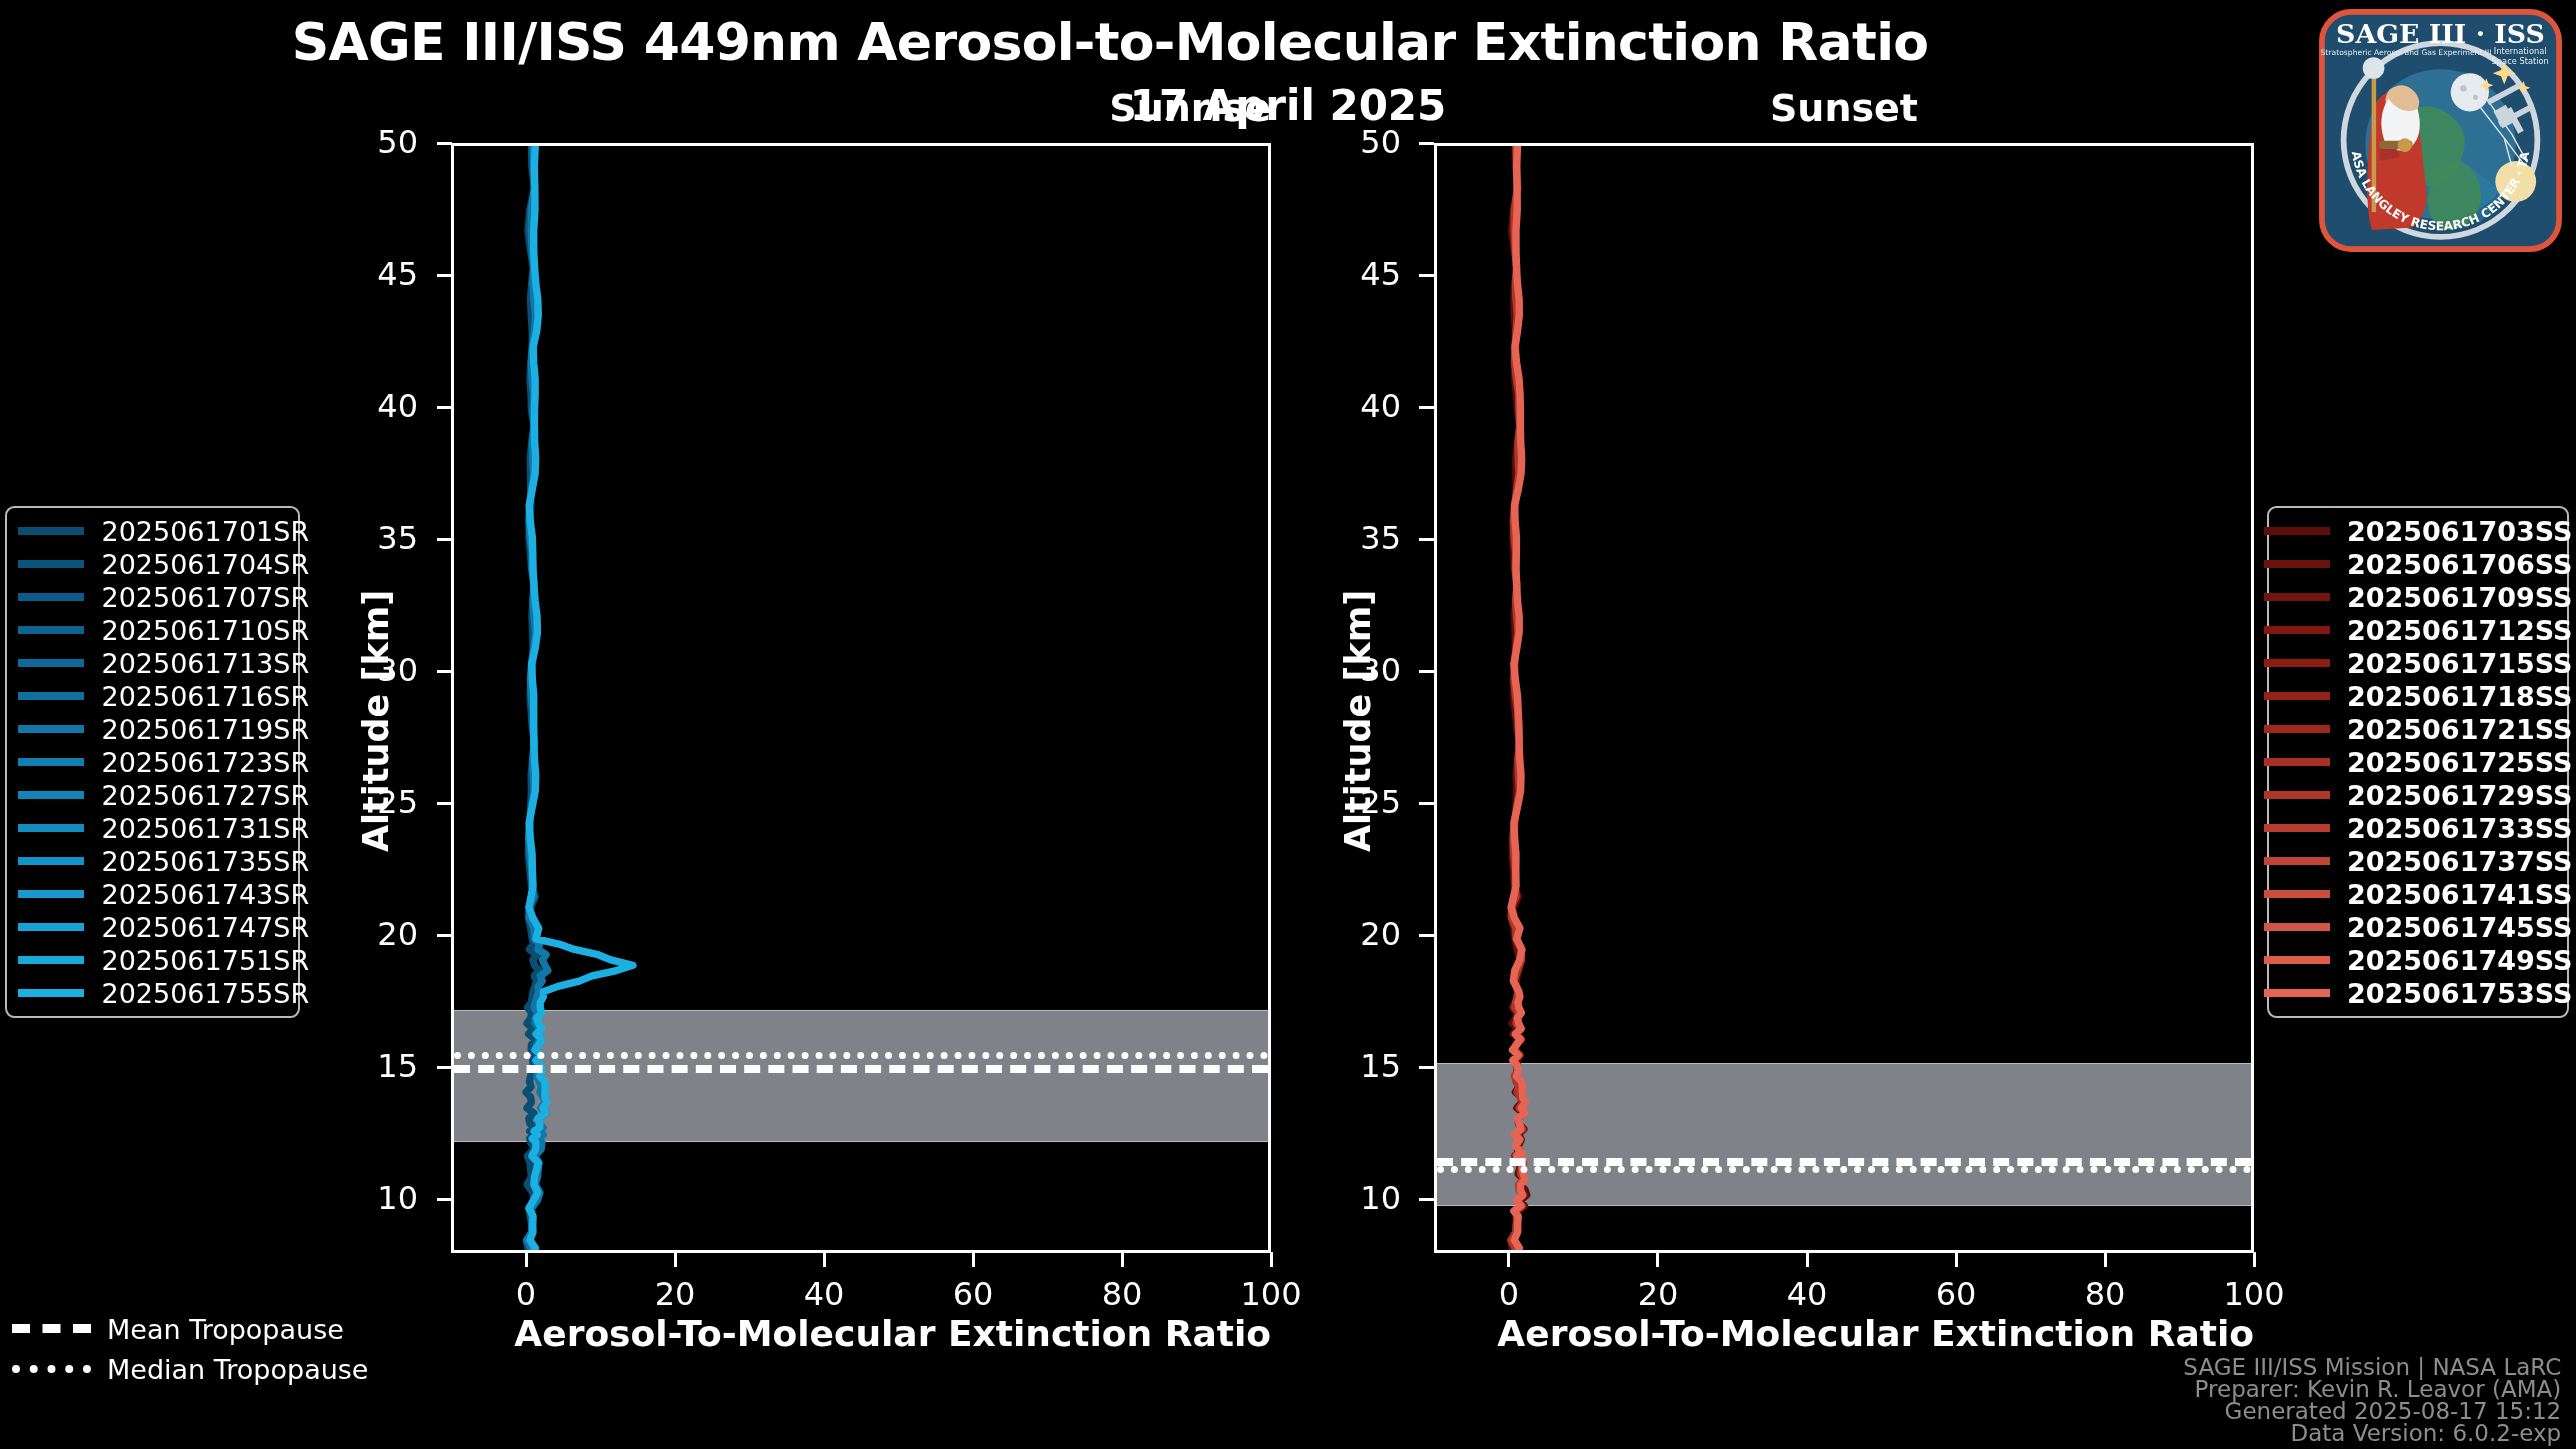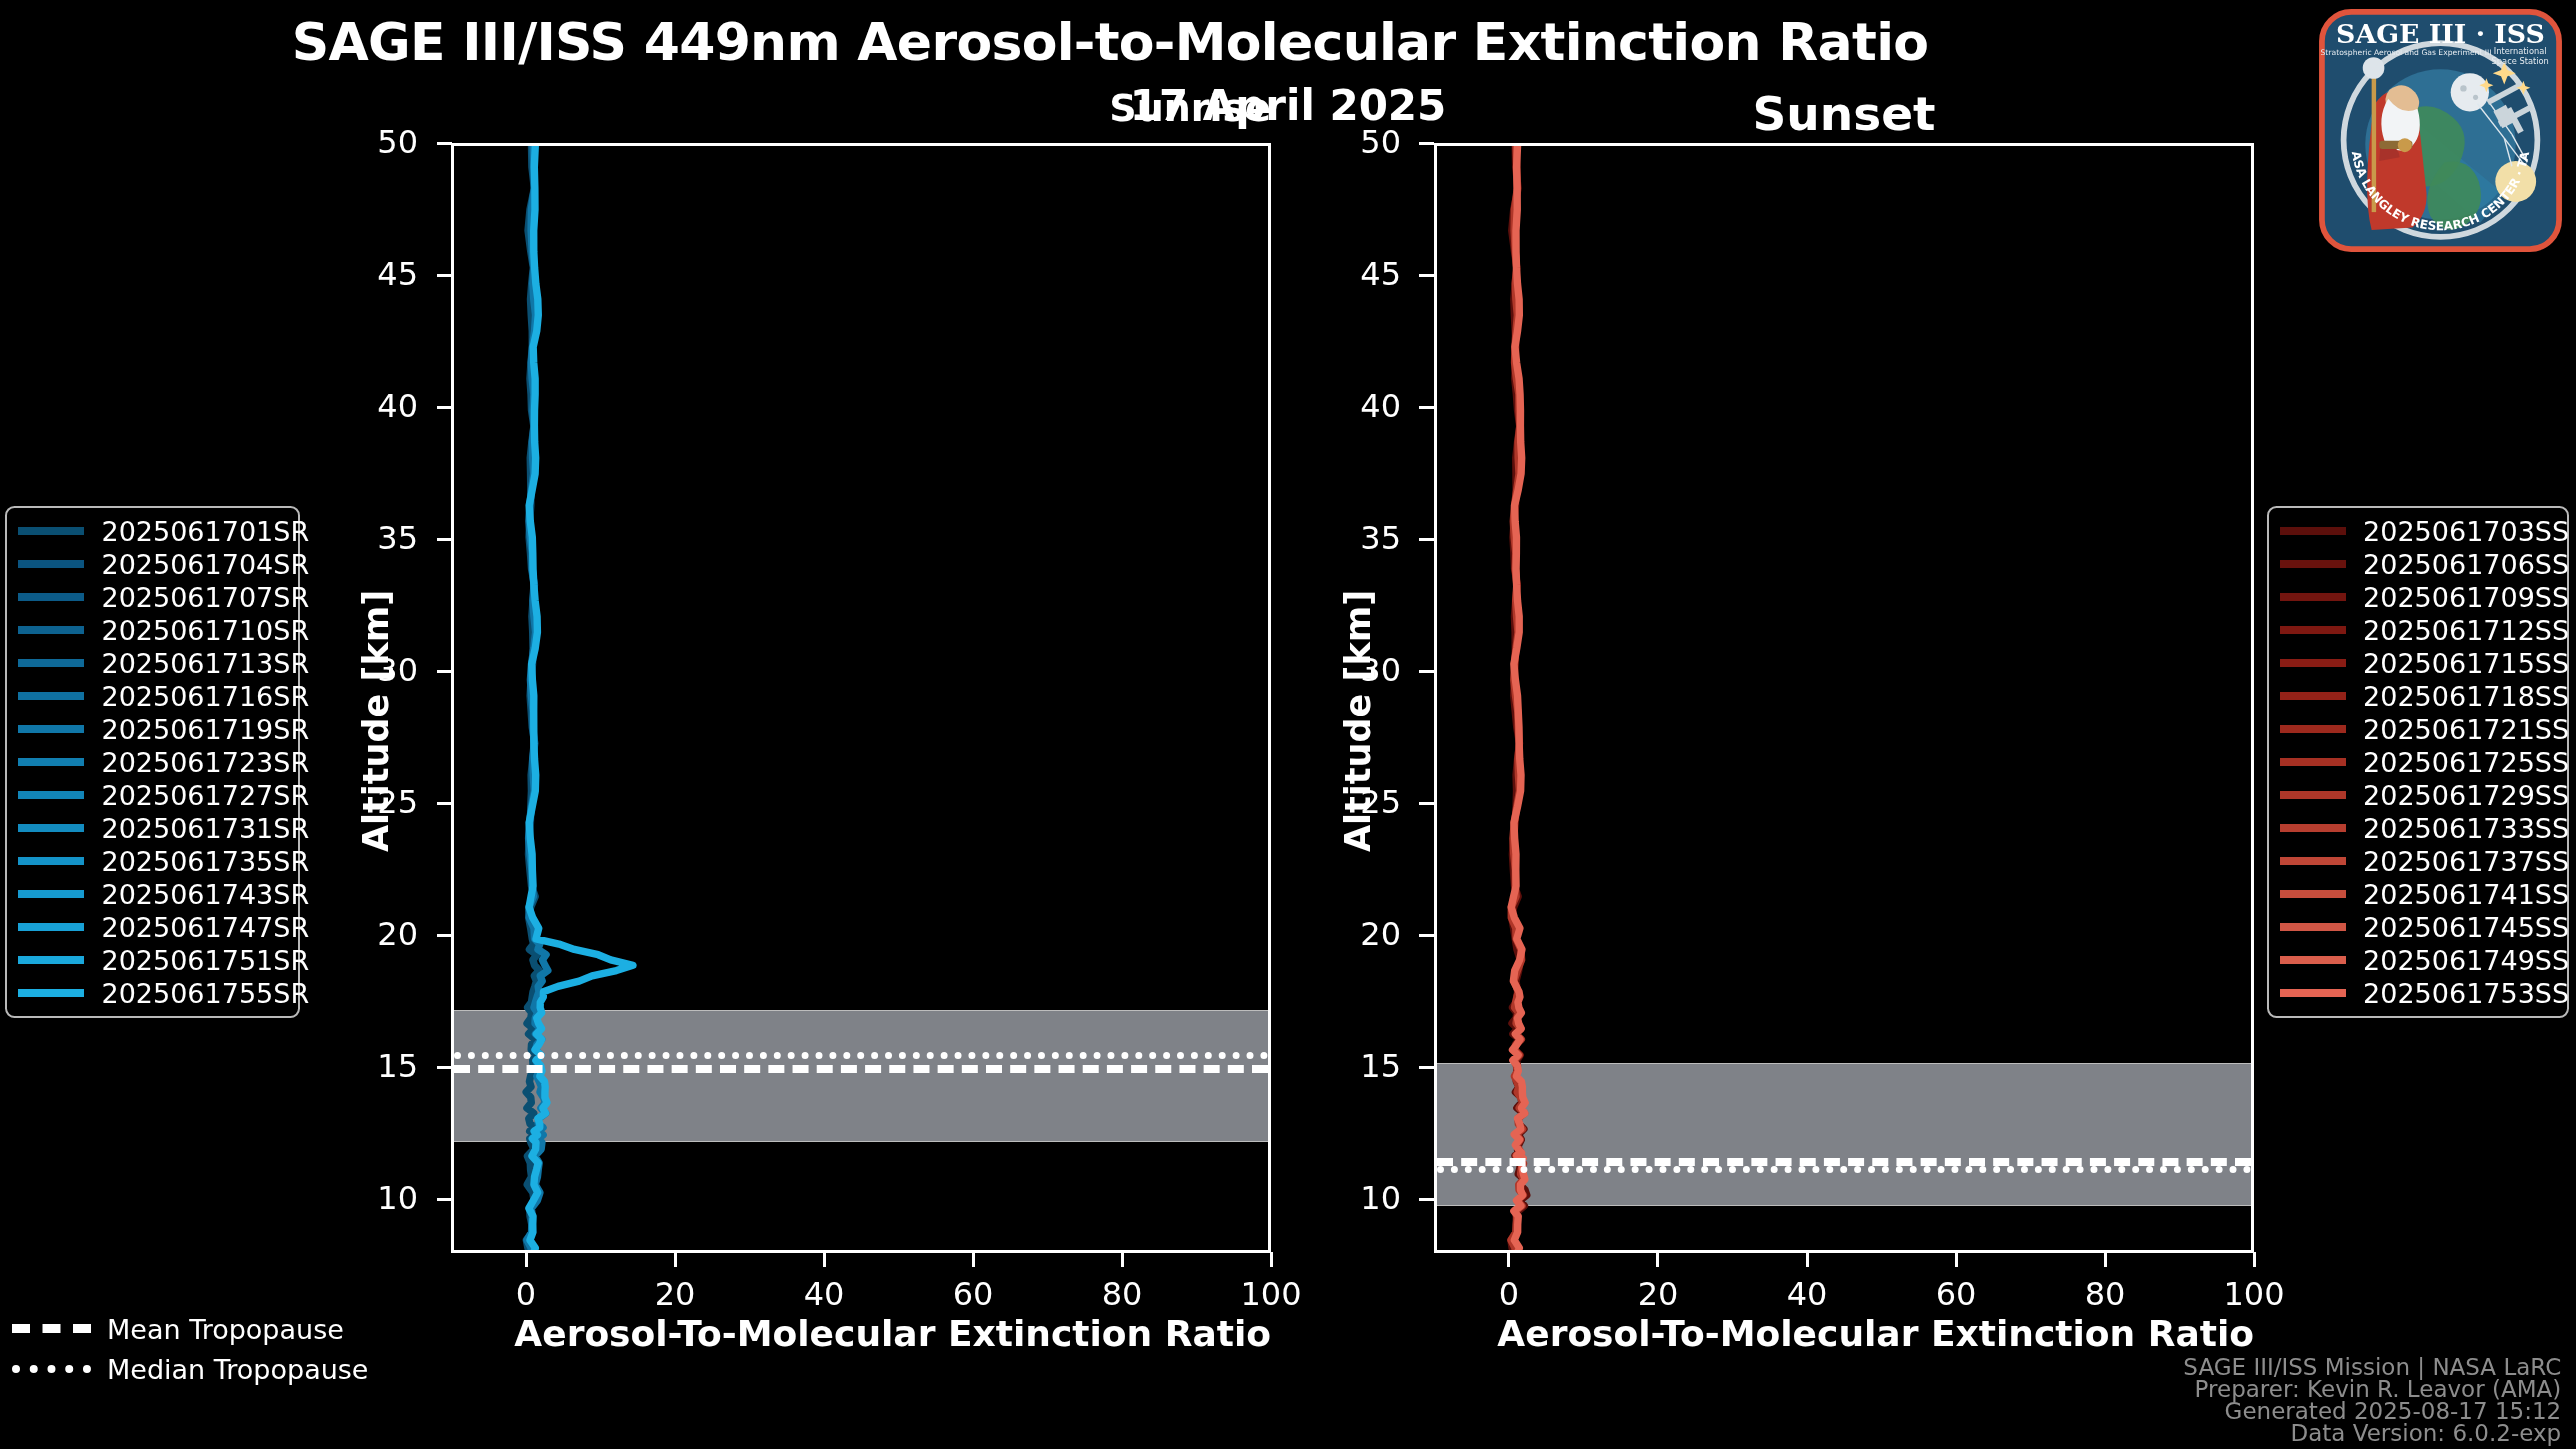--- a/index.html
+++ b/index.html
@@ -10,21 +10,21 @@
 
   
   #main-title{left:0;top:12px;width:2220px;text-align:center;
      font-size:52px;font-weight:bold;letter-spacing:-0.7px;
      font-family:"DejaVu Sans","Liberation Sans",sans-serif;}
   #date-sub{left:0;top:81px;width:2576px;text-align:center;
      font-size:42px;font-weight:bold;}
   #sunrise-label{left:451px;top:86px;width:820px;text-align:right;
      font-size:38px;font-weight:bold;}
   #sunset-label{left:1434px;top:86px;width:820px;text-align:center;
-     font-size:47px;font-weight:bold;}
+     font-size:38px;font-weight:bold;}
 
   
   .panel{position:absolute;top:143px;width:820px;height:1110px;
          border:3.4px solid #ffffff;box-sizing:border-box;background:#000;
          overflow:hidden;}
   #panel-sunrise{left:451px;}
   #panel-sunset{left:1434px;}
 
   .plotarea{position:absolute;inset:0;}
 
@@ -49,21 +49,21 @@
           width:820px;}
 
   
   .legend{position:absolute;border:2.7px solid #b9b9b9;border-radius:9.4px;
           background:#000;padding:6.7px 10.7px;box-sizing:border-box;}
   .legrow{display:flex;align-items:center;height:33px;}
   .legswatch{width:66px;height:7.4px;margin-right:17.4px;flex:none;}
   .legtext{font-size:27px;white-space:nowrap;font-family:"DejaVu Sans",sans-serif;}
   #legend-sunrise{left:5.4px;top:506px;width:295px;}
   #legend-sunset{left:2267px;top:506px;width:302px;}
-  #legend-sunset .legrow{justify-content:flex-start;}
+  #legend-sunset .legrow{justify-content:center;font-weight:bold;}
 
   
   #tropo-key{left:12px;top:1309px;width:416px;}
   #tropo-key .krow{display:flex;align-items:center;height:40px;}
   #tropo-key .kswatch{width:79px;margin-right:16px;flex:none;height:17.4px;
      display:flex;align-items:center;}
   #tropo-key .ktext{font-size:27px;}
   .kdash{width:100%;height:0;border-top:9.4px dashed #fff;}
   .kdot{width:100%;height:0;border-top:8px dotted #fff;}
   .kbox{width:100%;height:23px;background:#7f8288;border:2px solid #bdbdbd;

